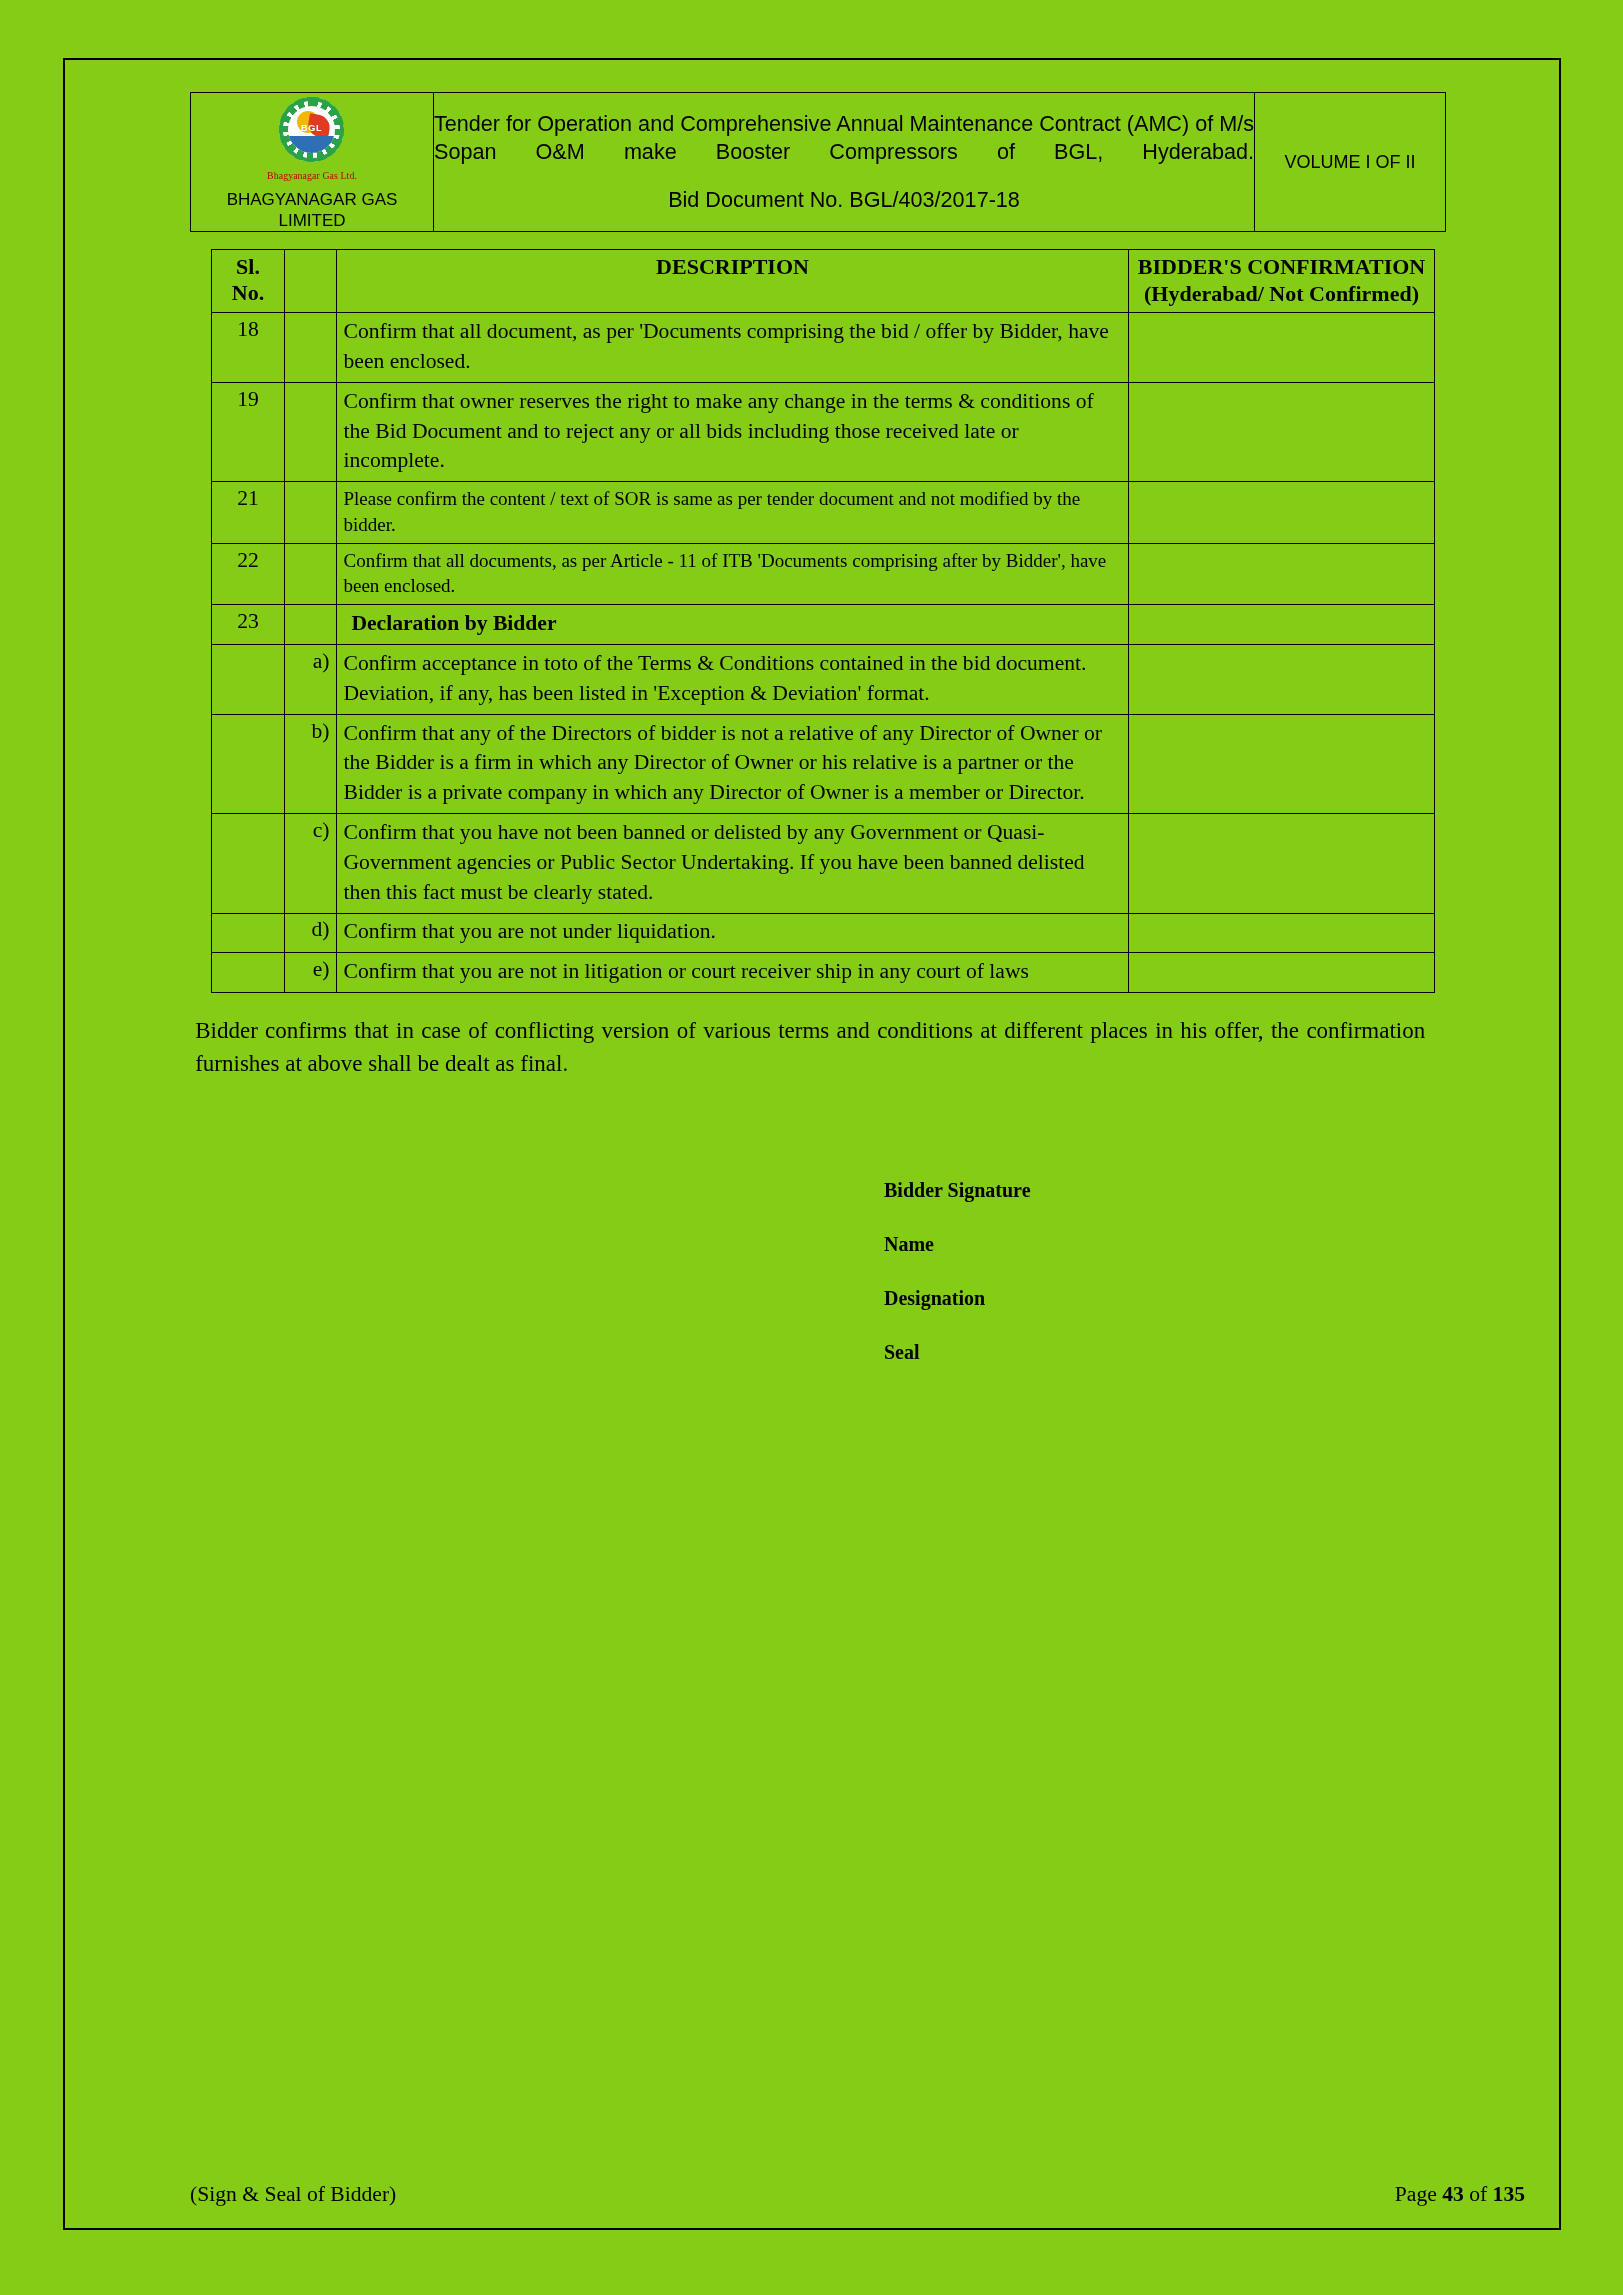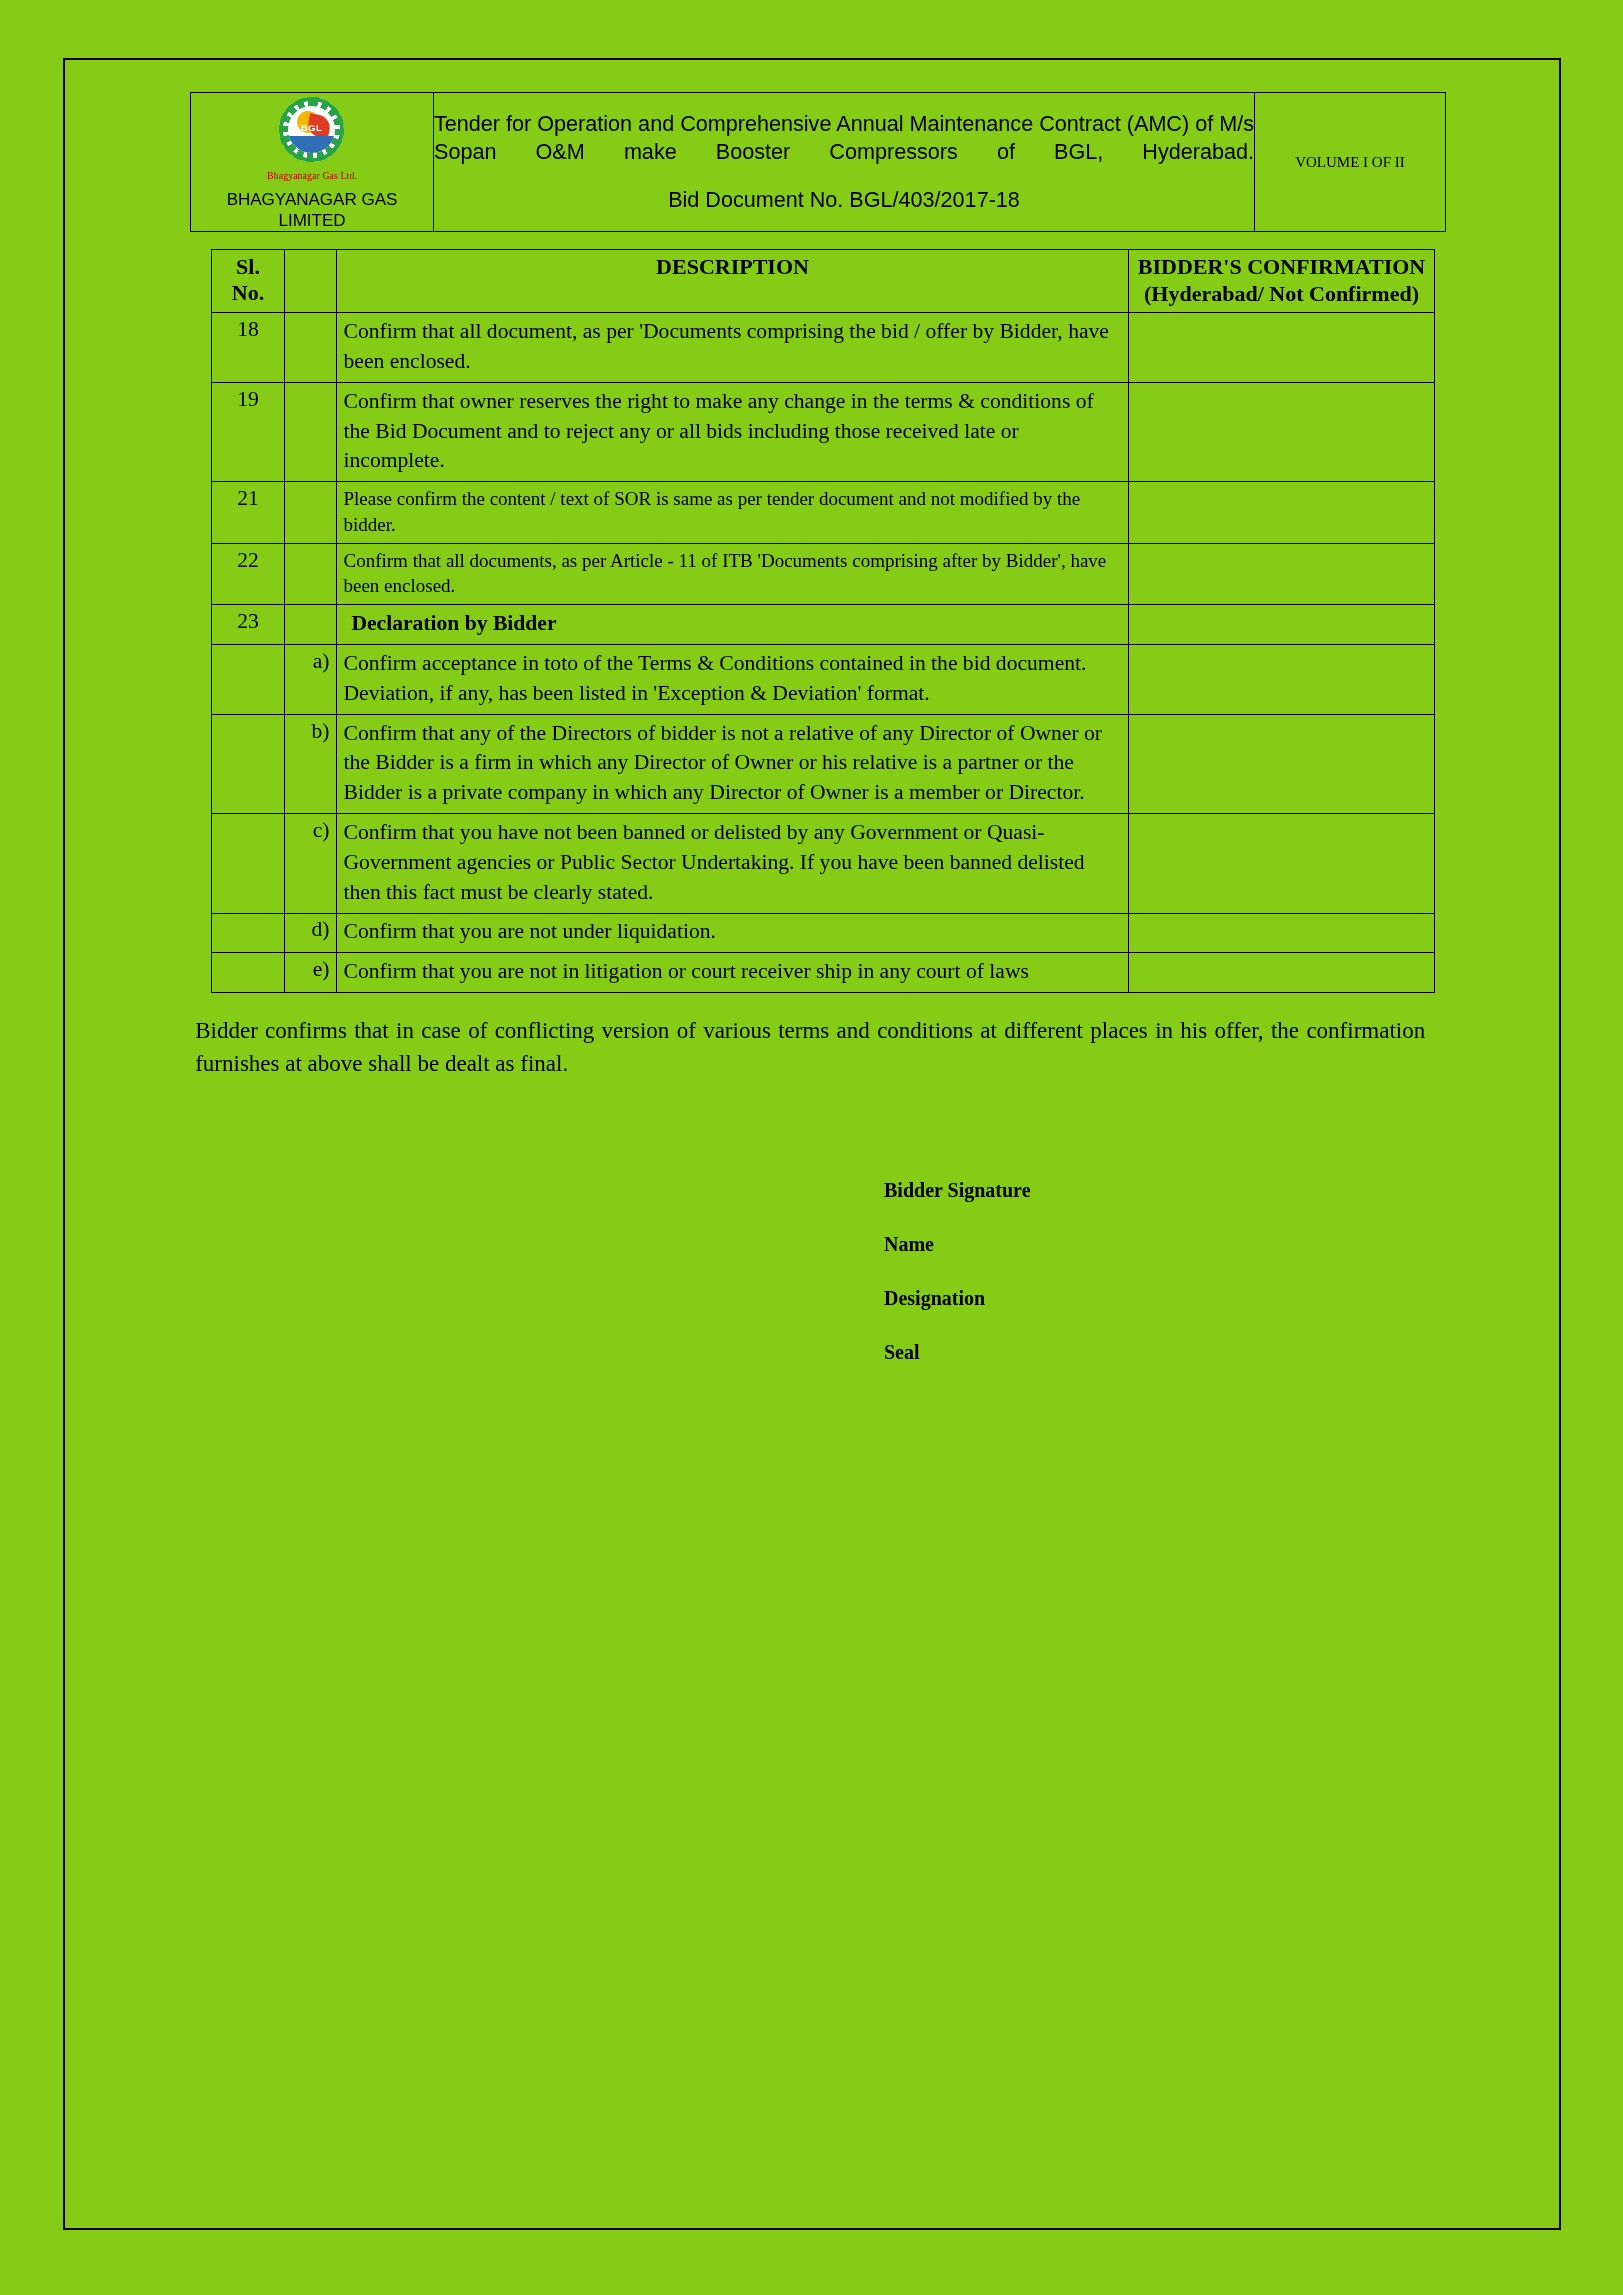--- a/index.html
+++ b/index.html
@@ -151,22 +151,22 @@
   }
   .header-title .biddoc {
     display: block;
     text-align: left;
     text-align-last: center;
     margin-top: 19px;
   }
   .header-vol-cell {
     width: 190px;
     text-align: center;
-    font-family: Liberation Serif, serif;
-    font-size: 15px;
+    font-family: Liberation Sans, sans-serif;
+    font-size: 18px;
     line-height: 1.35;
     padding: 5.2px 3.9px;
   }
 
   
   table.main-table {
     border-collapse: collapse;
     width: 1224px;
     table-layout: fixed;
     margin-top: 17px;
@@ -374,14 +374,23 @@
 
     <div class="sig-block">
       <div class="sig-line">Bidder Signature</div>
       <div class="sig-line">Name</div>
       <div class="sig-line">Designation</div>
       <div class="sig-line">Seal</div>
     </div>
 
   </div>
 
+  <div class="footer">
+    <div>(Sign &amp; Seal of Bidder)</div>
+    <div class="page-num">
+      <span>Page</span>
+      <b>43</b>
+      <span>of</span>
+      <b>135</b>
+    </div>
+  </div>
 </div>
 
 
 </body></html>

